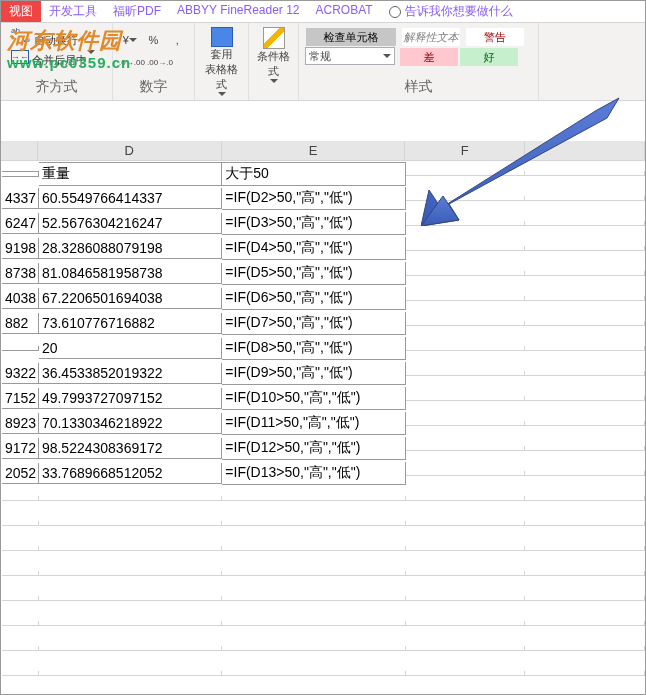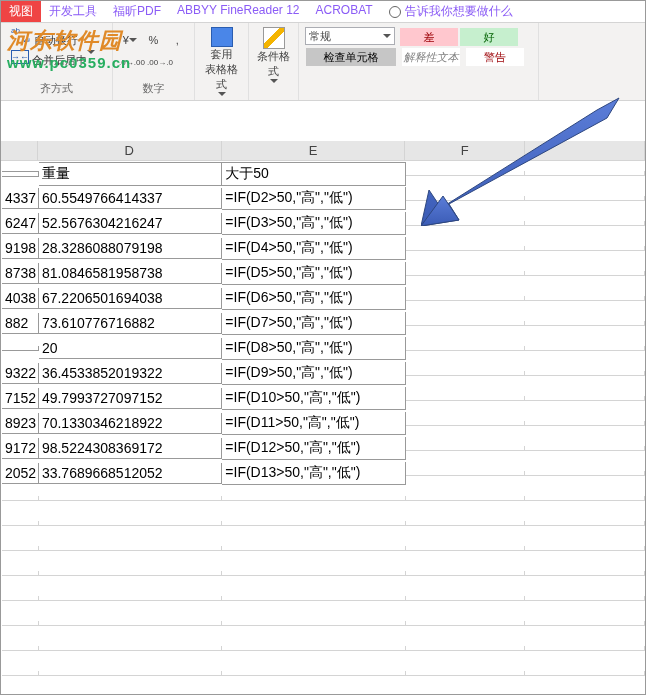--- a/index.html
+++ b/index.html
@@ -6,21 +6,21 @@
     body { width:646px; height:695px; background:#fff; overflow:hidden; position:relative; border:1px solid #999; }
 
     .tabs { height:22px; display:flex; background:#fff; border-bottom:1px solid #d4d4d4; }
     .tab { padding:2px 8px; font-size:12px; color:#8b5cf6; white-space:nowrap; }
     .tab.active { background:#ef4444; color:#fff; }
     .tell-me { display:flex; align-items:center; gap:4px; }
     .bulb-icon { width:12px; height:12px; border:1px solid #666; border-radius:50%; position:relative; }
 
     .ribbon { height:78px; background:#f3f2f1; border-bottom:1px solid #d4d4d4; display:flex; position:relative; }
     .group { border-right:1px solid #e0e0e0; padding:4px 6px; display:flex; flex-direction:column; font-size:11px; color:#444; }
-    .glabel { text-align:center; font-size:11px; color:#666; margin-top:auto; }
+    .glabel { text-align:center; font-size:14px; color:#666; margin-top:auto; }
     .btn { font-size:11px; padding:1px 4px; color:#333; cursor:pointer; }
     .btn-ico { width:22px; height:22px; display:inline-block; }
     .ico-cond { background: linear-gradient(135deg,#fff 40%,#f4b400 40%,#f4b400 60%,#fff 60%),#fff; border:1px solid #999; }
     .ico-table { background:#4a86e8; border:1px solid #2a5db0; }
     .dropdown { width:90px; height:18px; border:1px solid #abadb3; background:#fff; font-size:11px; padding:0 3px; display:flex; align-items:center; justify-content:space-between; }
     .caret { width:0; height:0; border-left:4px solid transparent; border-right:4px solid transparent; border-top:4px solid #555; }
     .numfmt-row { display:flex; gap:2px; margin-top:4px; }
     .fmt-btn { width:26px; height:18px; border:1px solid transparent; font-size:11px; display:flex; align-items:center; justify-content:center; }
     .style-box { display:inline-block; width:58px; height:18px; font-size:11px; text-align:center; line-height:18px; margin:1px; }
     .sb-check { background:#c6c6c6; color:#000; }
@@ -113,34 +113,35 @@
   </div>
 
   <div class="group" style="width:50px; align-items:center;">
     <span class="btn-ico ico-cond"></span>
     <div style="font-size:11px;text-align:center">条件格式</div>
     <span class="caret"></span>
   </div>
 
   <div class="group" style="width:240px">
     <div style="display:flex;gap:4px">
+      <span class="style-box sb-check" style="width:90px">检查单元格</span>
+      <span class="style-box sb-expl">解释性文本</span>
+      <span class="style-box sb-warn">警告</span>
+    </div>
+    <div style="display:flex;gap:4px">
       <div class="dropdown">
         <span>常规</span>
         <span class="caret"></span>
       </div>
       <div class="style-grid">
         <span class="style-box sb-diff">差</span>
         <span class="style-box sb-good">好</span>
       </div>
     </div>
-    <div style="display:flex;gap:4px">
-      <span class="style-box sb-check" style="width:90px">检查单元格</span>
-      <span class="style-box sb-expl">解释性文本</span>
-      <span class="style-box sb-warn">警告</span>
-    </div>
+    <div class="glabel">样式</div>
   </div>
 </div>
 
 <div class="watermark">
   <div class="wm-cn">河东软件园</div>
   <div class="wm-url">www.pc0359.cn</div>
 </div>
 
 <div class="arrow-wrap">
   <svg class="arrow-svg" viewBox="0 0 200 130">

